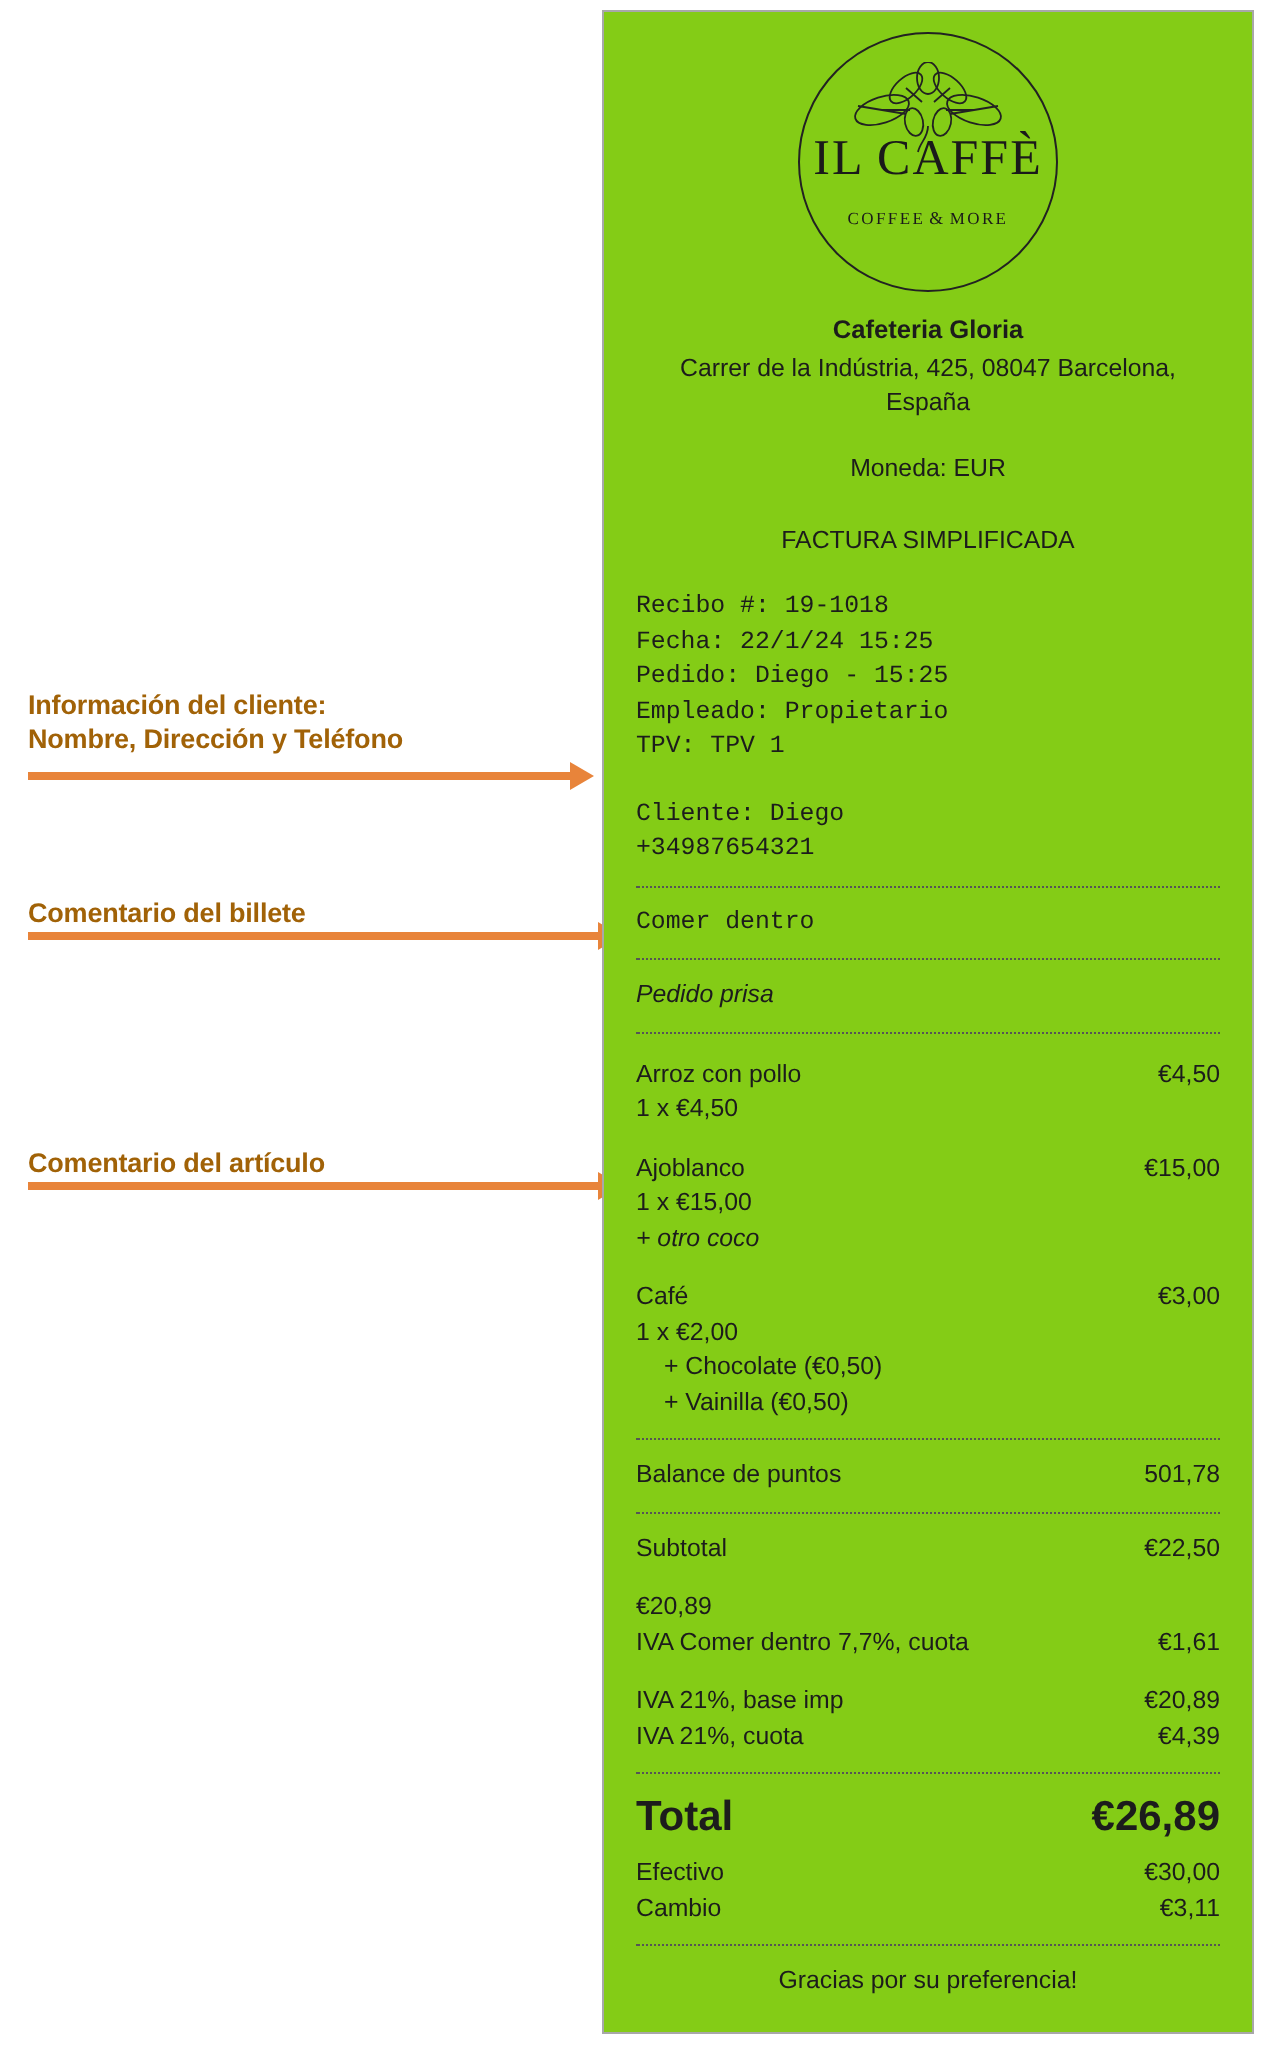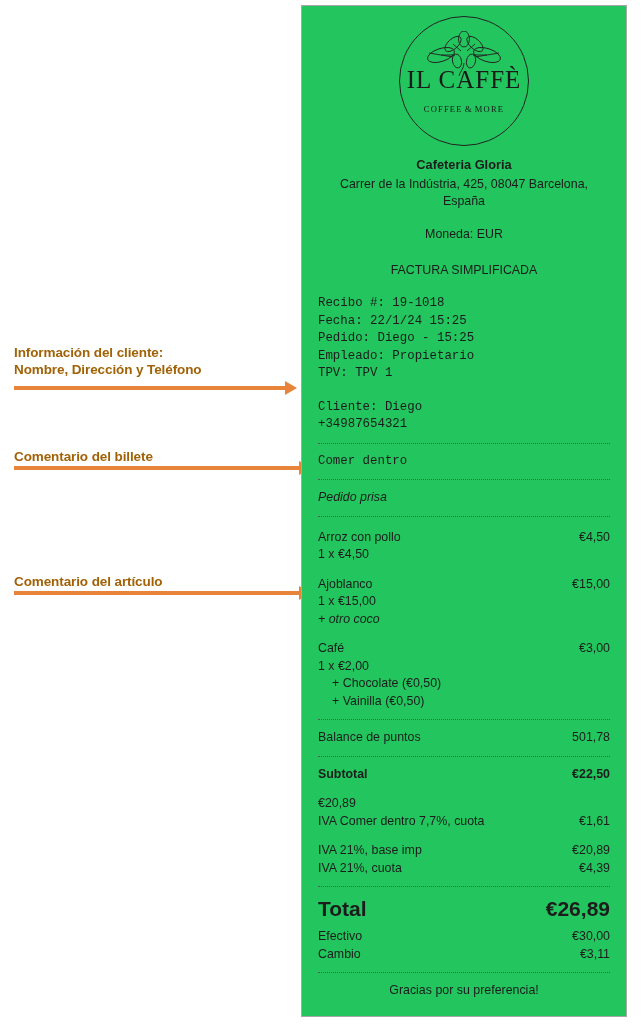--- a/index.html
+++ b/index.html
@@ -52,21 +52,21 @@
   }
 
   
   #receipt {
     position: absolute;
     left: 301px;
     top: 5px;
     width: 326px;
     height: 1012px;
     border: 1px solid #a8a8a8;
-    background: #22c55e;
+    background: #84cc16;
     box-sizing: border-box;
     overflow: hidden;
   }
   .receipt-inner {
     padding: 0 16px;
     font-size: 12.4px;
     color: #1c1c1c;
     line-height: 17px;
   }
 
@@ -170,21 +170,21 @@
   }
   .item-group { margin-top: 12px; }
   .item-group:first-child { margin-top: 12px; }
 
   .bill-note {
     font-style: italic;
     font-size: 12.4px;
     line-height: 17.5px;
   }
 
-  .row.bold { font-weight: bold; gap: 23px; }
+  .row.bold { font-weight: normal; gap: 23px; }
   .group-gap { margin-top: 12px; }
 
   .total-row {
     display: flex;
     justify-content: space-between;
     align-items: baseline;
     font-weight: bold;
     font-size: 21px;
     line-height: 26px;
     margin-top: 4px;

